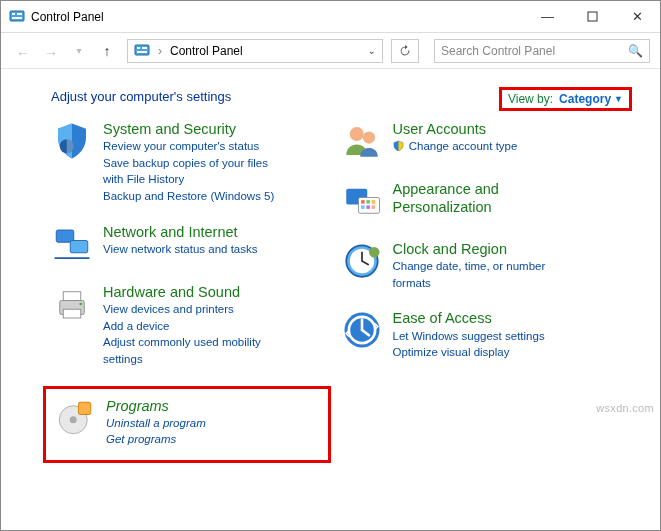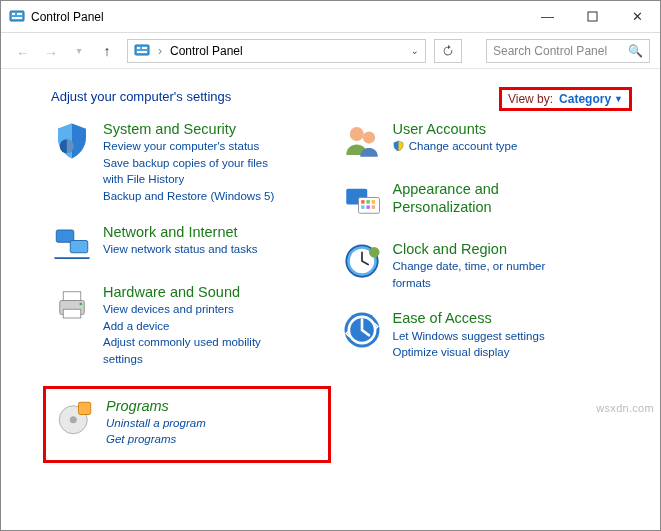--- a/index.html
+++ b/index.html
@@ -10,27 +10,27 @@
     .titlebar .spacer { flex: 1; }
     .winbtn { width: 45px; height: 30px; display: flex; align-items: center; justify-content: center; font-size: 13px; color: #333; }
     .navbar { height: 36px; display: flex; align-items: center; padding: 0 10px; gap: 4px; border-bottom: 1px solid #e5e5e5; }
     .navbtn { width: 24px; height: 24px; display:flex; align-items:center; justify-content:center; color:#bbb; font-size:14px; }
     .navbtn.enabled { color:#333; }
     .address { flex:1; border:1px solid #ccc; height:24px; display:flex; align-items:center; padding:0 6px; gap:6px; margin:0 4px; }
     .address .cp-icon { width:16px; height:16px; }
     .address .sep { color:#888; margin:0 2px; }
     .address .locdrop { margin-left:auto; color:#555; font-size:10px; }
     .refresh { width:28px; height:24px; border:1px solid #ccc; display:flex; align-items:center; justify-content:center; color:#444; }
-    .searchbox { width:164px; height:24px; border:1px solid #ccc; display:flex; align-items:center; padding:0 6px; margin-left:20px; }
+    .searchbox { width:216px; height:24px; border:1px solid #ccc; display:flex; align-items:center; padding:0 6px; margin-left:11px; }
     .searchbox .ph { color:#888; flex:1; }
     .searchbox .sicon { color:#888; }
     .content { flex:1; padding: 20px 30px 20px 50px; position: relative; }
     .heading { color:#003399; font-size:13px; font-weight:400; margin-bottom: 8px; display:flex; align-items:center; }
     .viewby-wrap { position:absolute; right:28px; top:18px; border:3px solid #e60000; padding:2px 6px; display:flex; align-items:center; gap:6px; }
-    .viewby-label { color:#7f1d1d; font-size:12px; }
+    .viewby-label { color:#15803d; font-size:12px; }
     .viewby-val { color:#1067cc; font-size:12px; display:flex; align-items:center; gap:3px;font-weight:bold; }
     .cols { display:flex; gap:0; margin-top:16px; }
     .col { flex:1; display:flex; flex-direction:column; gap:18px; }
     .cat { display:flex; gap:10px; }
     .cat-icon { width:42px; height:42px; flex:0 0 42px; }
     .cat-body { display:flex; flex-direction:column; }
     .cat-title { color:#1a7a1a; font-size:14.5px; line-height:1.25; }
     .cat-title.multi { max-width:160px; }
     .cat-link { color:#084a9e; font-size:11.5px; line-height:1.45; max-width:180px; }
     .highlight-programs { border:3px solid #e60000; padding:8px 8px 12px 8px; margin-left:-8px; margin-right:10px;font-style:italic; }

